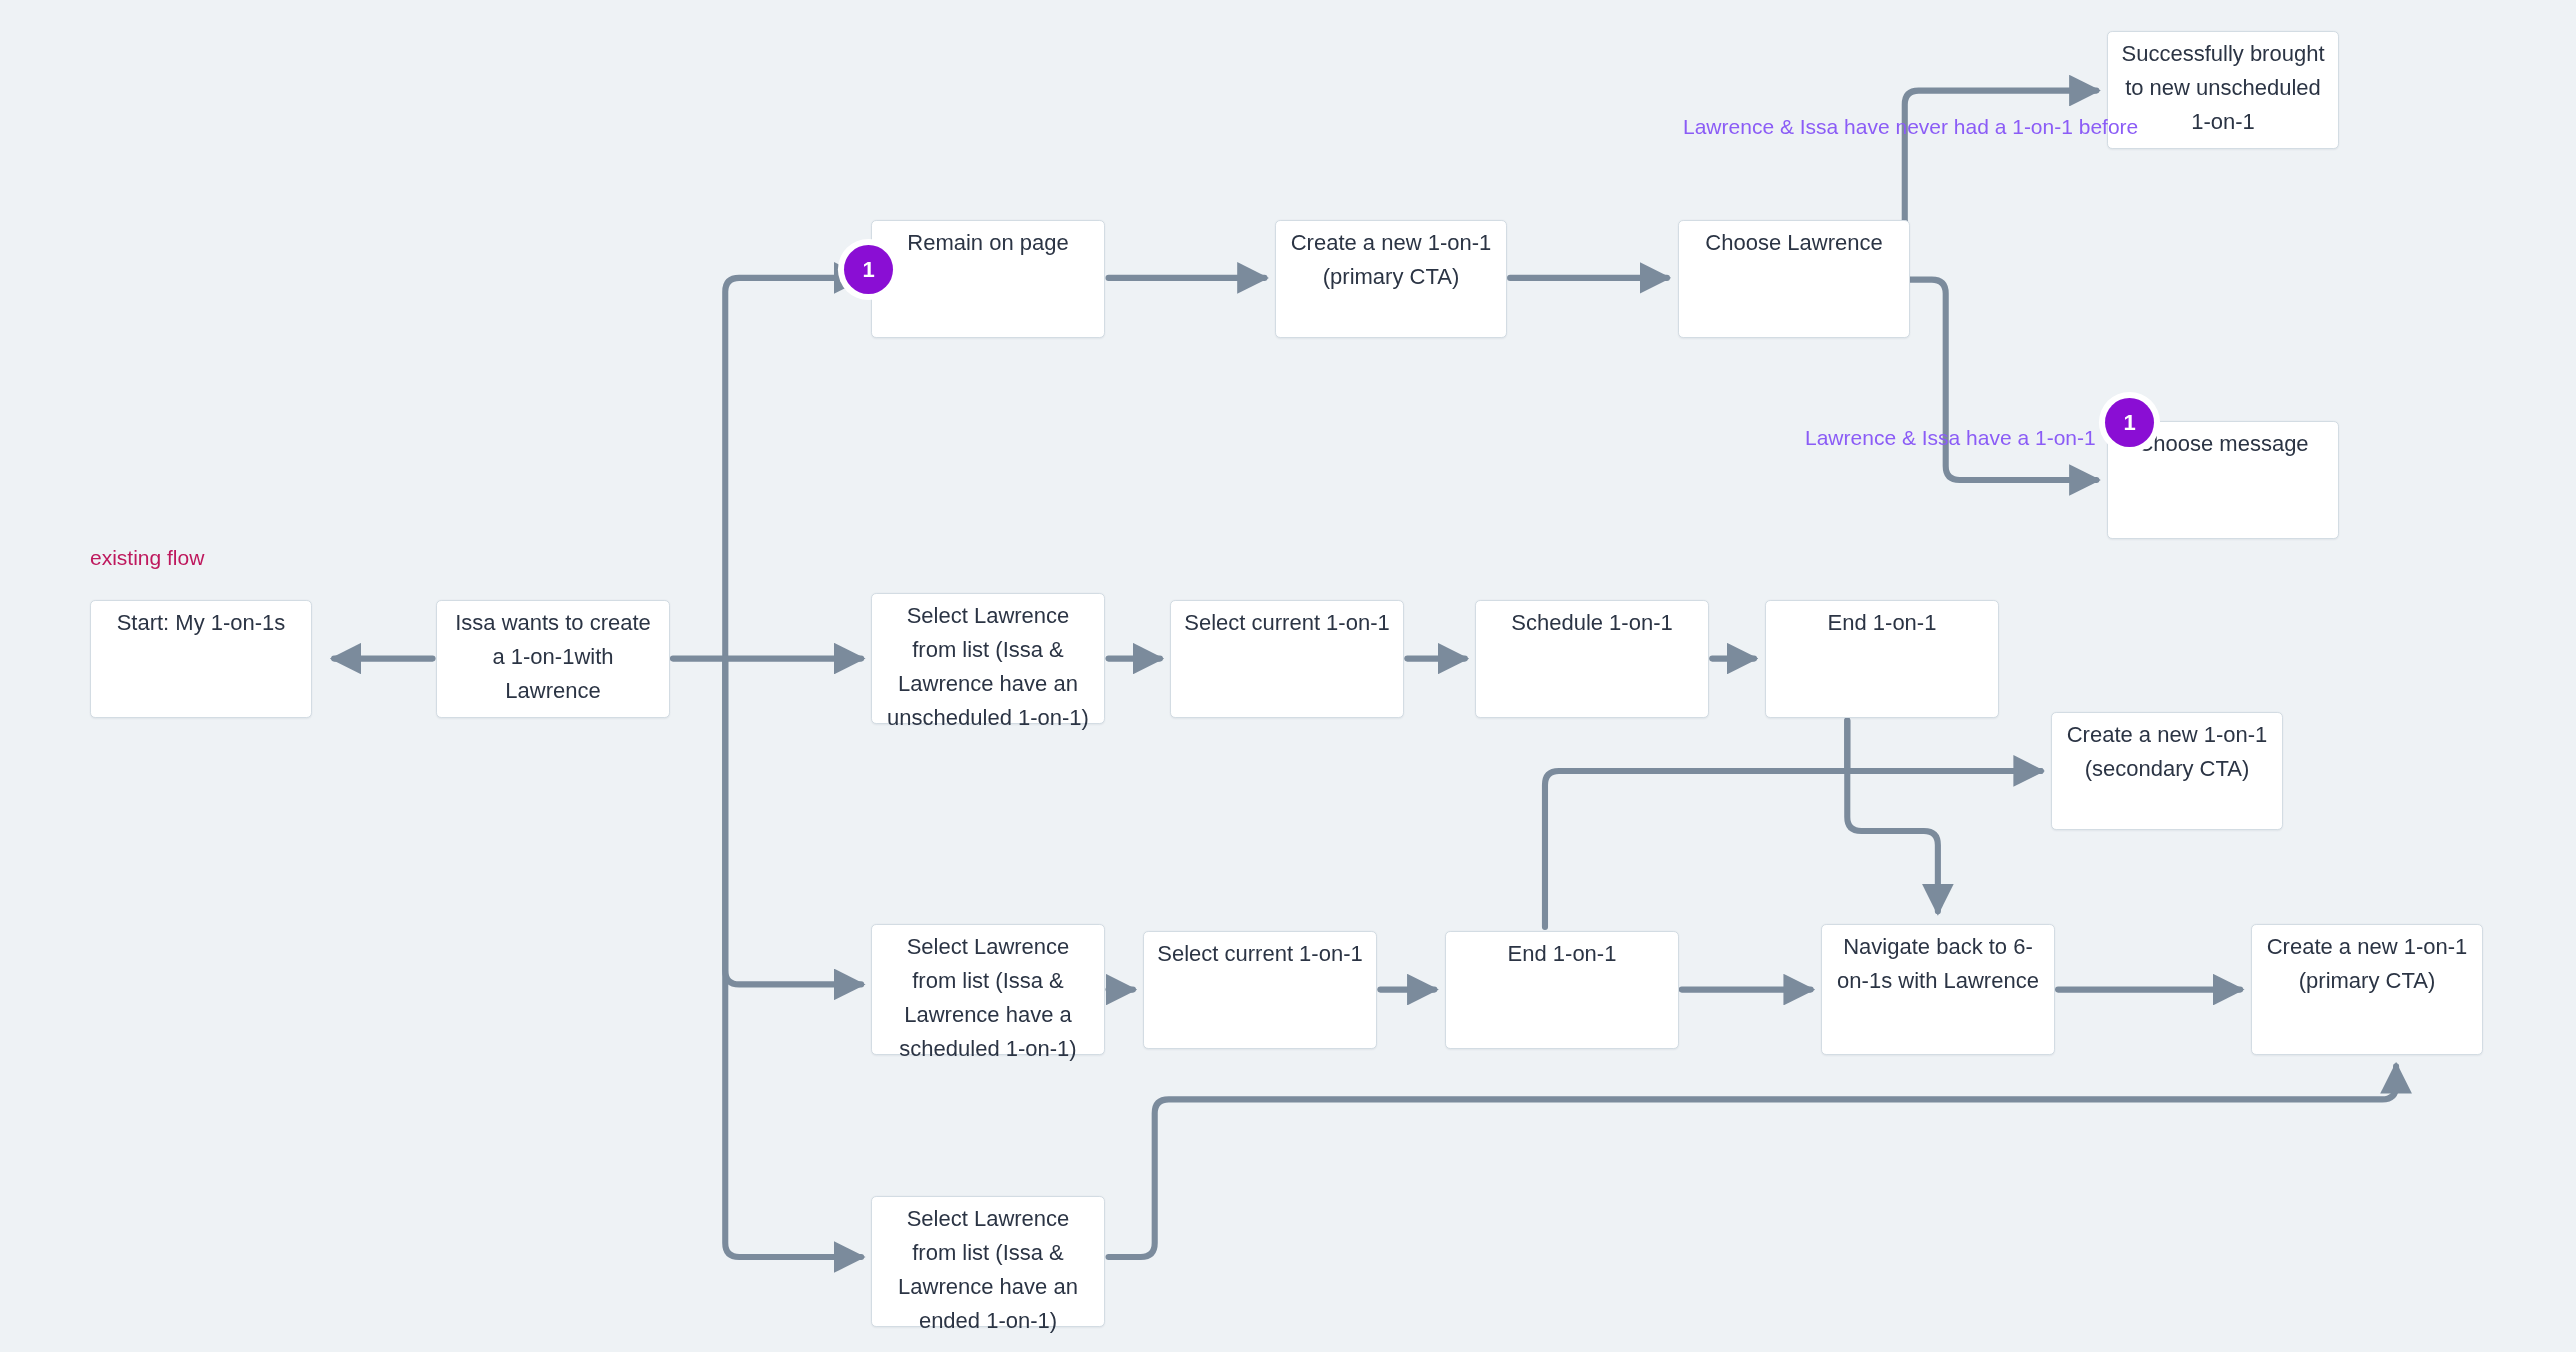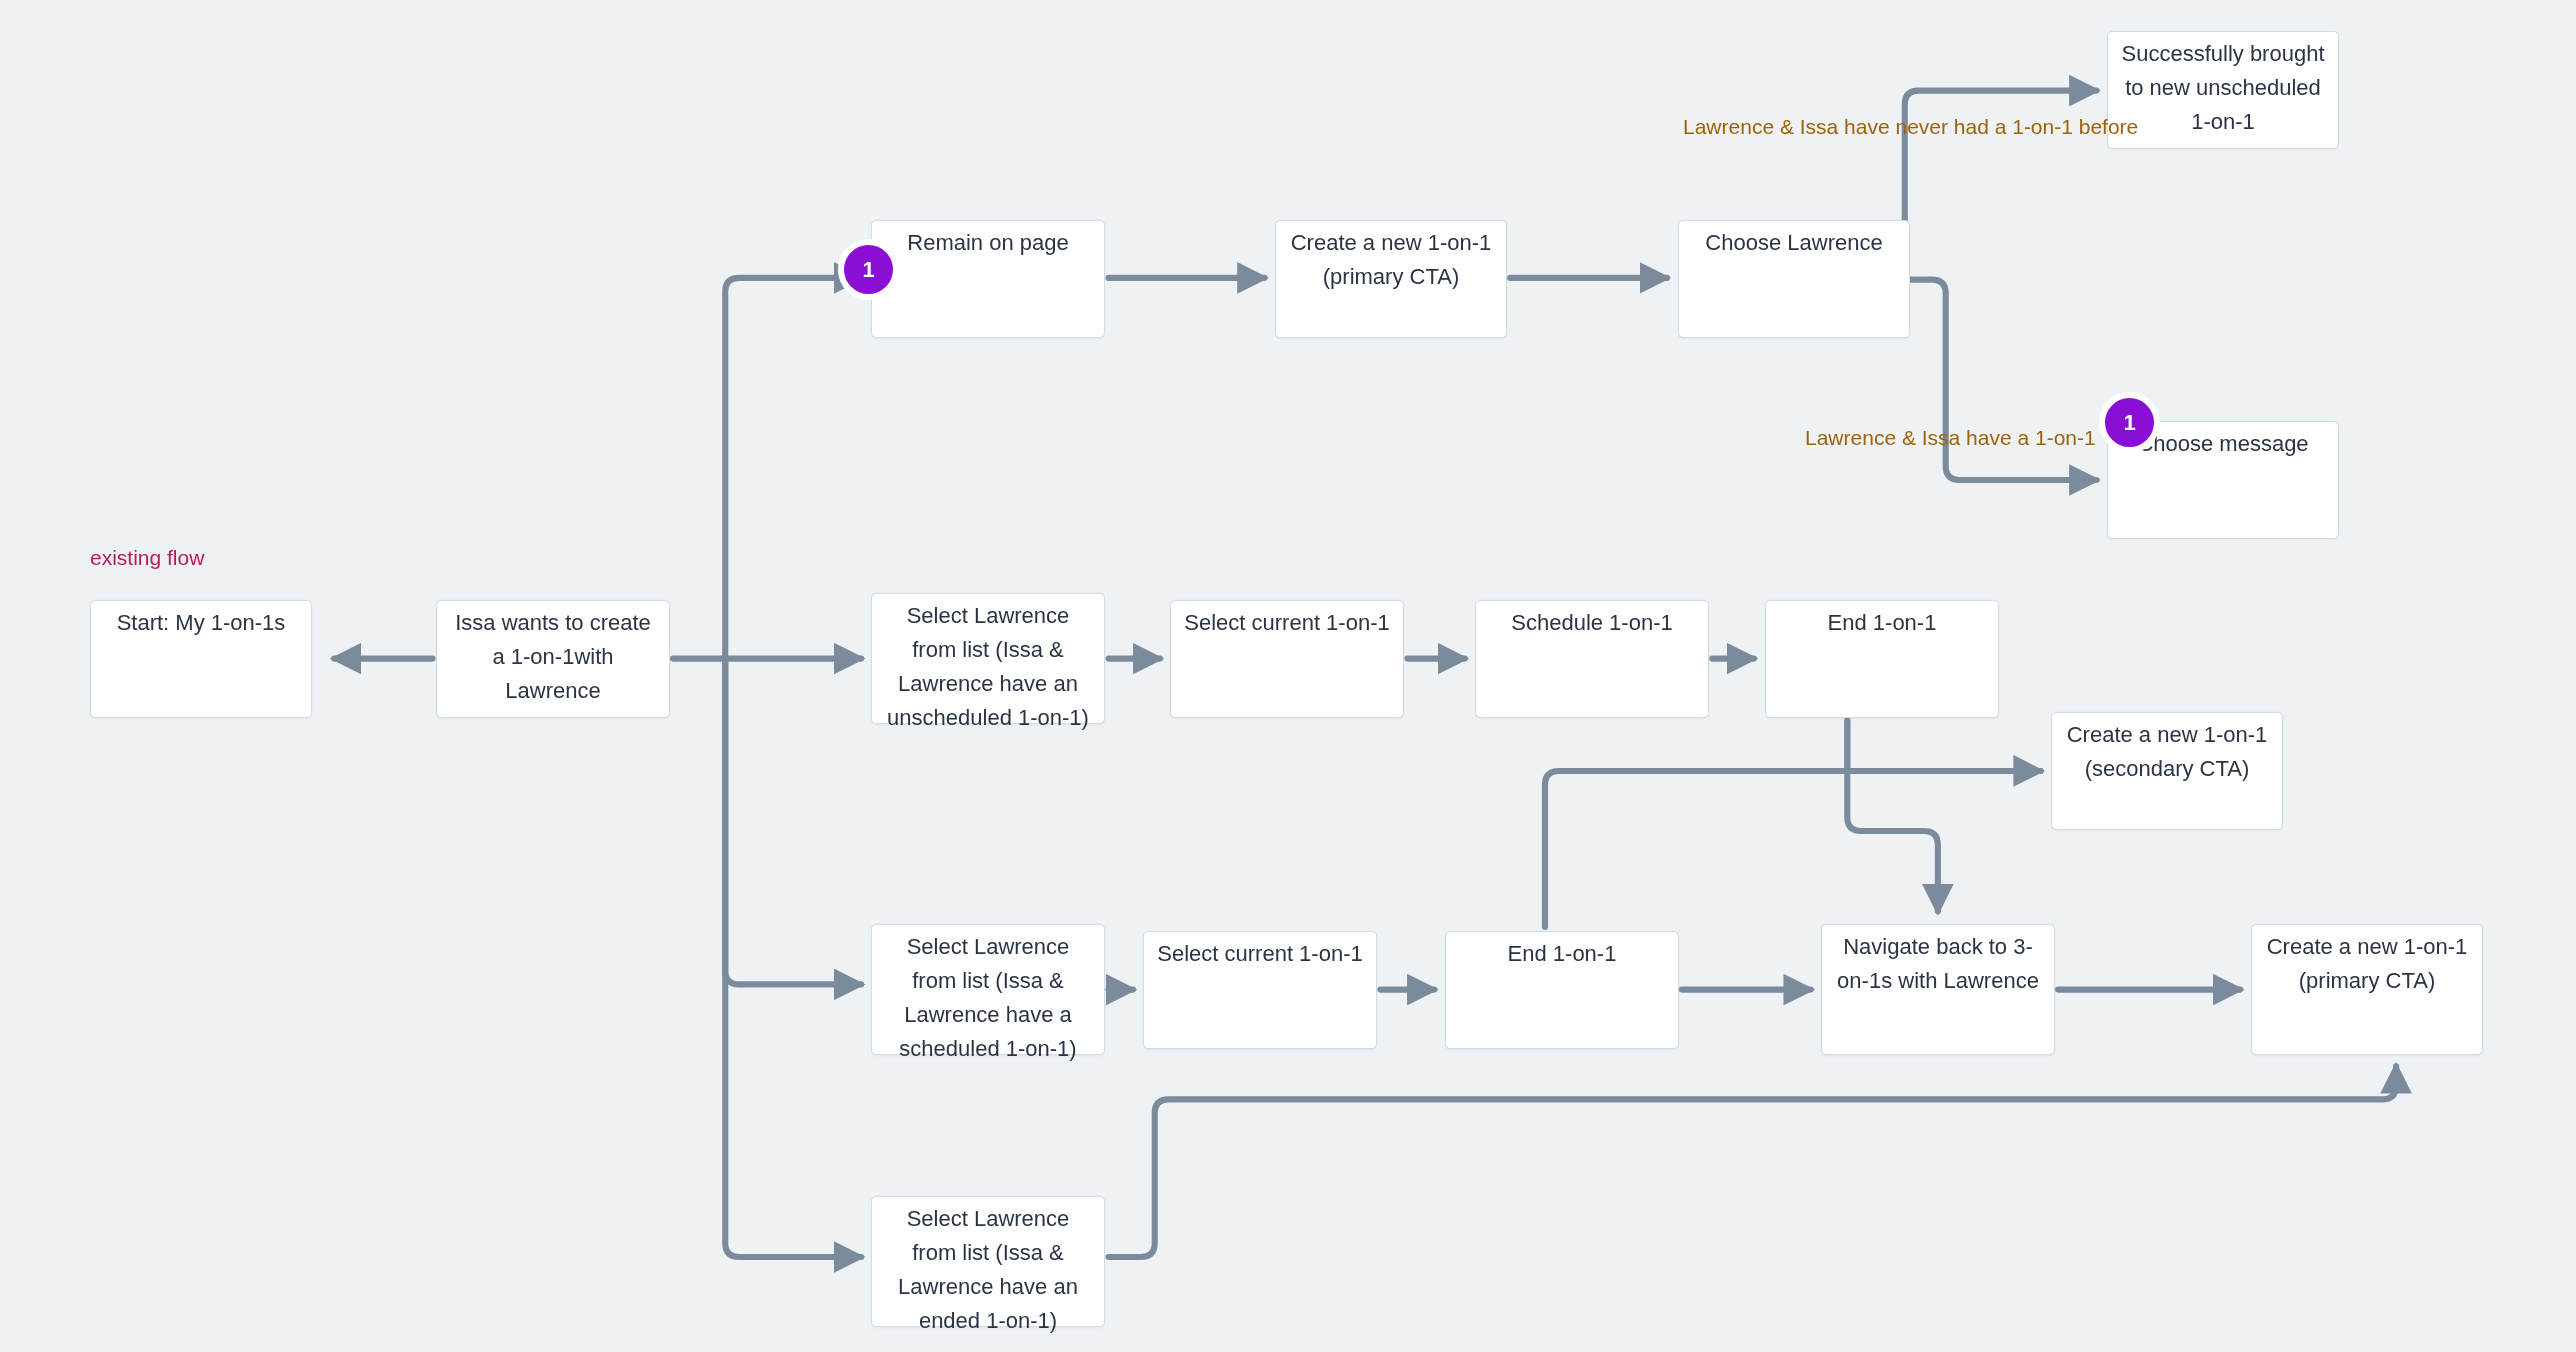--- a/index.html
+++ b/index.html
@@ -42,21 +42,21 @@
     padding: 5.2px 10.5px;
     z-index: 2;
   }
   .node .nlabel {
     display: block;
     width: 100%;
     white-space: pre-line;
   }
   .edge-label {
     position: absolute;
-    color: #a16207;
+    color: #8b5cf6;
     font-size: 21px;
     line-height: 1.2;
     white-space: nowrap;
     z-index: 3;
   }
   .section-label {
     position: absolute;
     color: #be185d;
     font-size: 21px;
     line-height: 1.2;
@@ -199,21 +199,21 @@
 
   <div class="node" style="left:1143px; top:931px; width:234px; height:118px;">
     <span class="nlabel">Select current 1-on-1</span>
   </div>
 
   <div class="node" style="left:1445px; top:931px; width:234px; height:118px;">
     <span class="nlabel">End 1-on-1</span>
   </div>
 
   <div class="node" style="left:1821px; top:924px; width:234px; height:131px;">
-    <span class="nlabel">Navigate back to 3-
+    <span class="nlabel">Navigate back to 6-
 on-1s with Lawrence</span>
   </div>
 
   <div class="node" style="left:2251px; top:924px; width:232px; height:131px;">
     <span class="nlabel">Create a new 1-on-1
 (primary CTA)</span>
   </div>
 
   <div class="node" style="left:871px; top:1196px; width:234px; height:131px;">
     <span class="nlabel">Select Lawrence

